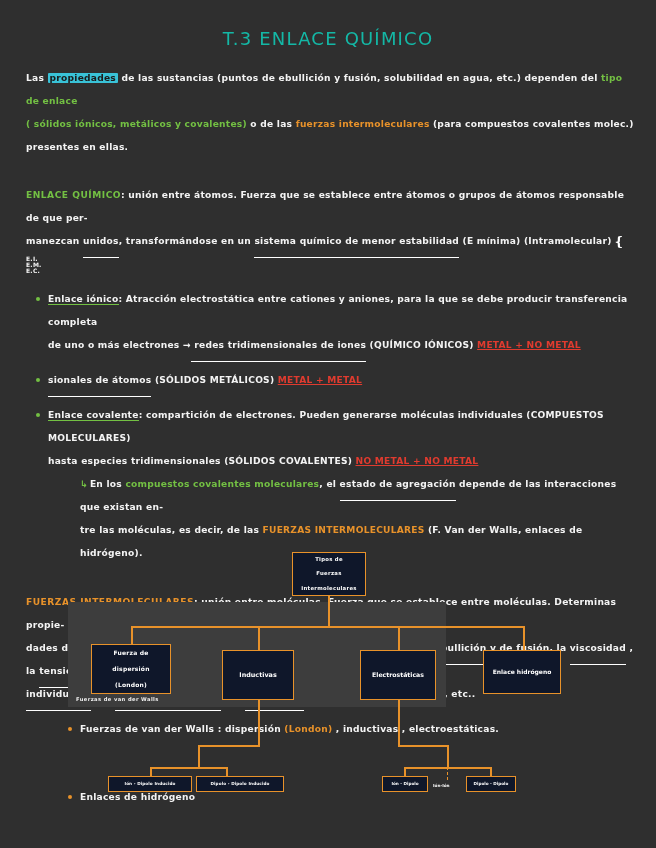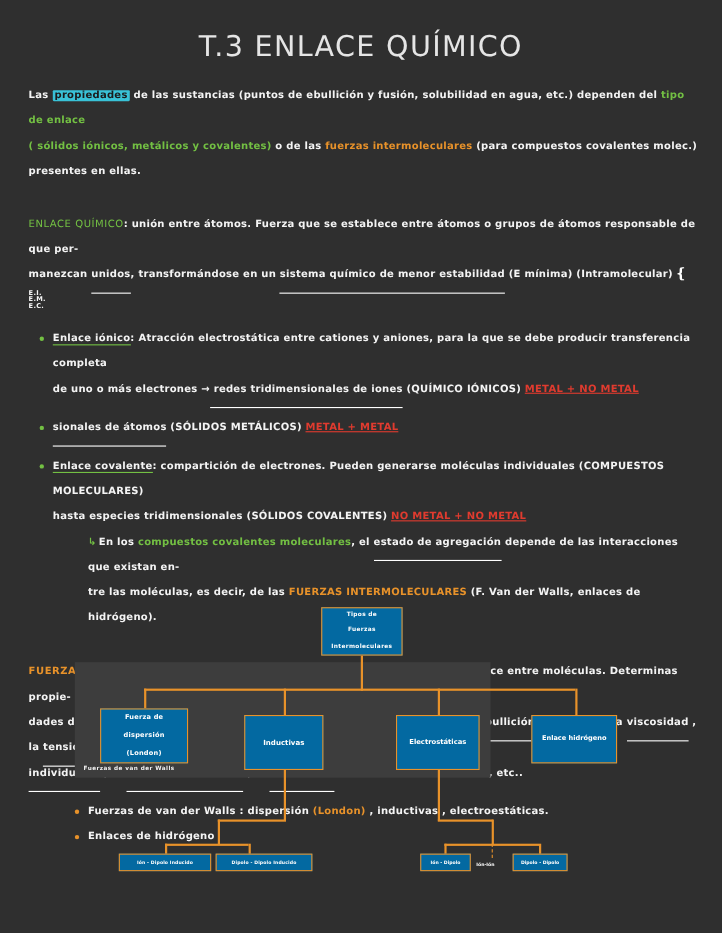--- a/index.html
+++ b/index.html
@@ -10,24 +10,24 @@
     color:#f2f2f2;
     overflow:hidden;
     position:relative;
   }
   .page{position:relative;width:656px;height:848px;box-sizing:border-box;}
 
   
   .title{
     text-align:center;
     font-family:"DejaVu Sans", sans-serif;
-    font-size:26px;
+    font-size:18px;
     letter-spacing:1.2px;
     font-weight:400;
-    color:#e5e5e5;
+    color:#14b8a6;
     padding-top:28px;
     padding-bottom:6px;
   }
 
   
   .body-wrap{padding:0 22px 0 26px;}
   .p{
     font-size:9.1px;
     line-height:23px;
     letter-spacing:.25px;
@@ -40,21 +40,21 @@
   .spacer-md{height:22px;}
   .spacer-lg{height:26px;}
 
   .cyan-hl{background:#39c2d7;color:#1b1b1b;padding:0 2px;border-radius:1px;}
   .green-b{color:#73c043;font-weight:700;}
   .orange{color:#e8922a;font-weight:700;}
   .red{color:#e03b2f;font-weight:700;text-decoration:underline;}
   .u{border-bottom:1.3px solid #ffffff;padding-bottom:11px;}
   .u-green{border-bottom:1.6px solid #73c043;}
 
-  .head-green{color:#73c043;font-weight:400;letter-spacing:.5px;}
+  .head-green{color:#73c043;font-weight:700;letter-spacing:.5px;}
   .head-orange{color:#e8922a;font-weight:700;letter-spacing:.5px;}
 
   
   .bullet-l1{padding-left:22px;position:relative;}
   .bullet-l1 .dot{
     position:absolute;left:10px;top:9px;width:4px;height:4px;border-radius:50%;
     background:#73c043;
   }
   .bullet-or .dot{background:#e8922a;}
   .bullet-l2{padding-left:54px;position:relative;}
@@ -75,21 +75,21 @@
     background:#3d3d3d;
   }
   .vdw-label{
     position:absolute;
     left:76px;top:696px;
     font-size:5.2px;font-weight:700;letter-spacing:.4px;color:#f0f0f0;
   }
   .nbox{
     position:absolute;
     border:1.6px solid #e8922a;
-    background:#0369a1;
+    background:#0f172a;
     display:flex;align-items:center;justify-content:center;
     text-align:center;
     color:#ffffff;
     font-weight:700;
     box-sizing:border-box;
   }
   .nbox.small{border-width:1.4px;}
   .nbox span{display:block;line-height:1.35;}
   .line{position:absolute;background:#e8922a;}
   .line.h{height:1.6px;}
@@ -185,21 +185,21 @@
       <div>
         <span class="u">individuales</span><span> , el </span><span class="u">índice de refracción</span><span> , la </span><span class="u">solubilidad</span><span> de una sustancia  en otra , etc..</span>
       </div>
 
       <div class="spacer-sm"></div>
 
       <div class="bullet-l1 bullet-or" style="padding-left:54px;">
         <span class="dot" style="left:42px;"></span>
         <span>Fuerzas de van der Walls : dispersión </span><span class="orange">(London)</span><span> , inductivas , electroestáticas.</span>
       </div>
-      <div class="bullet-l1 bullet-or" style="padding-left:54px;">
+      <div class="bullet-l1 bullet-or" style="padding-left:54px;margin-top:45px;">
         <span class="dot" style="left:42px;"></span>
         <span>Enlaces de hidrógeno</span>
       </div>
     </div>
   </div>
 
   <div>
 
     <div class="vdw-shade"></div>
     <div class="vdw-label">Fuerzas de van der Walls</div>

